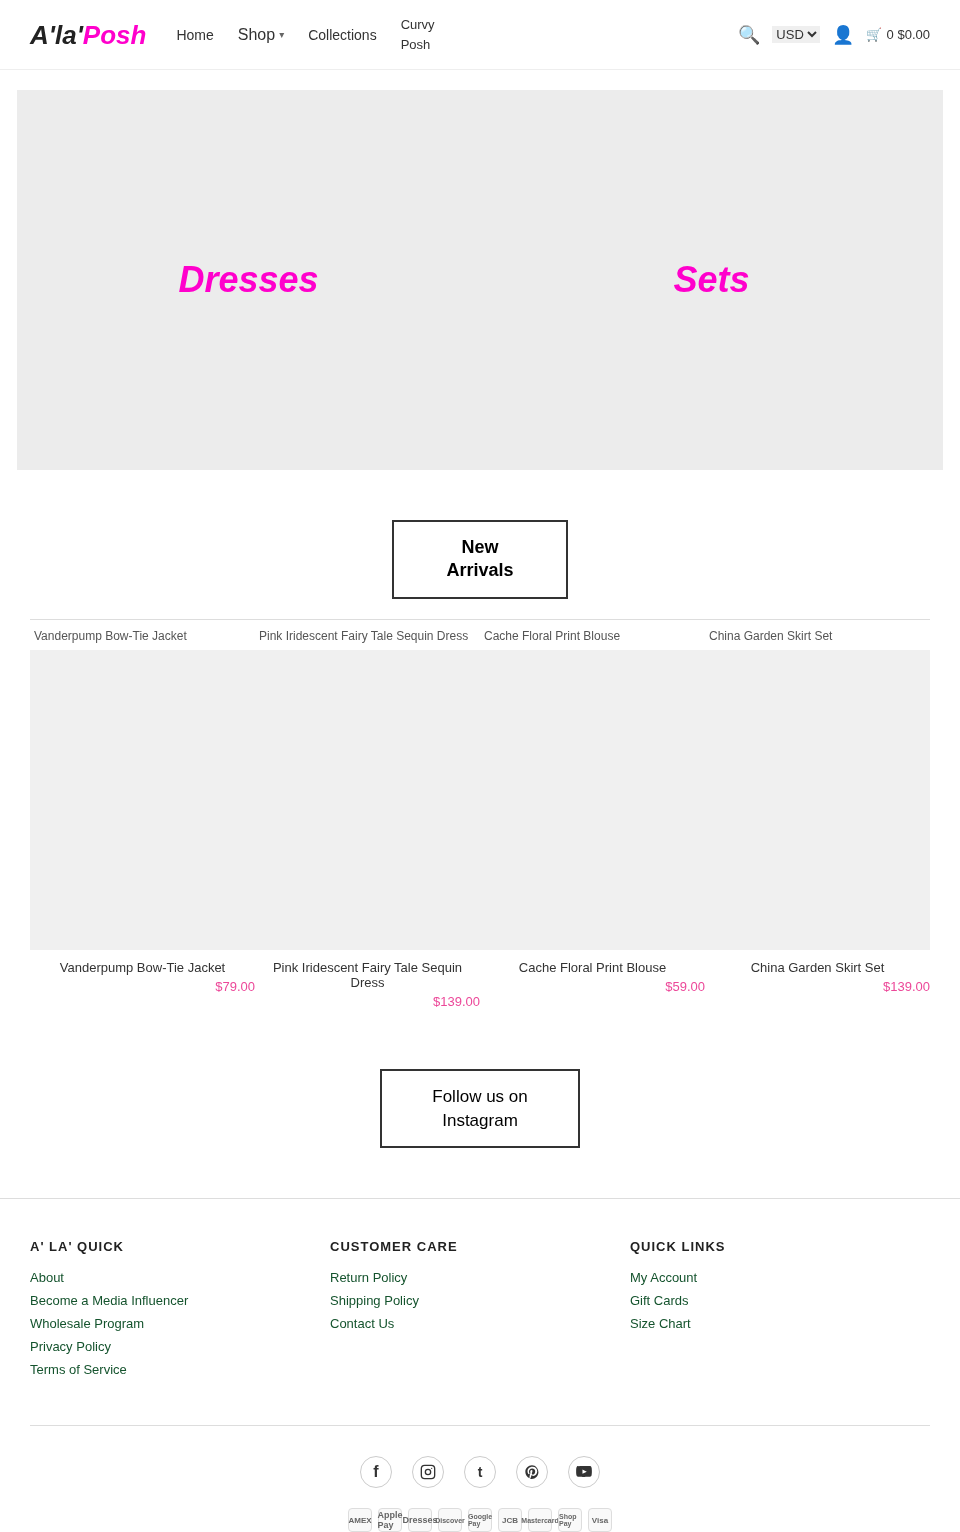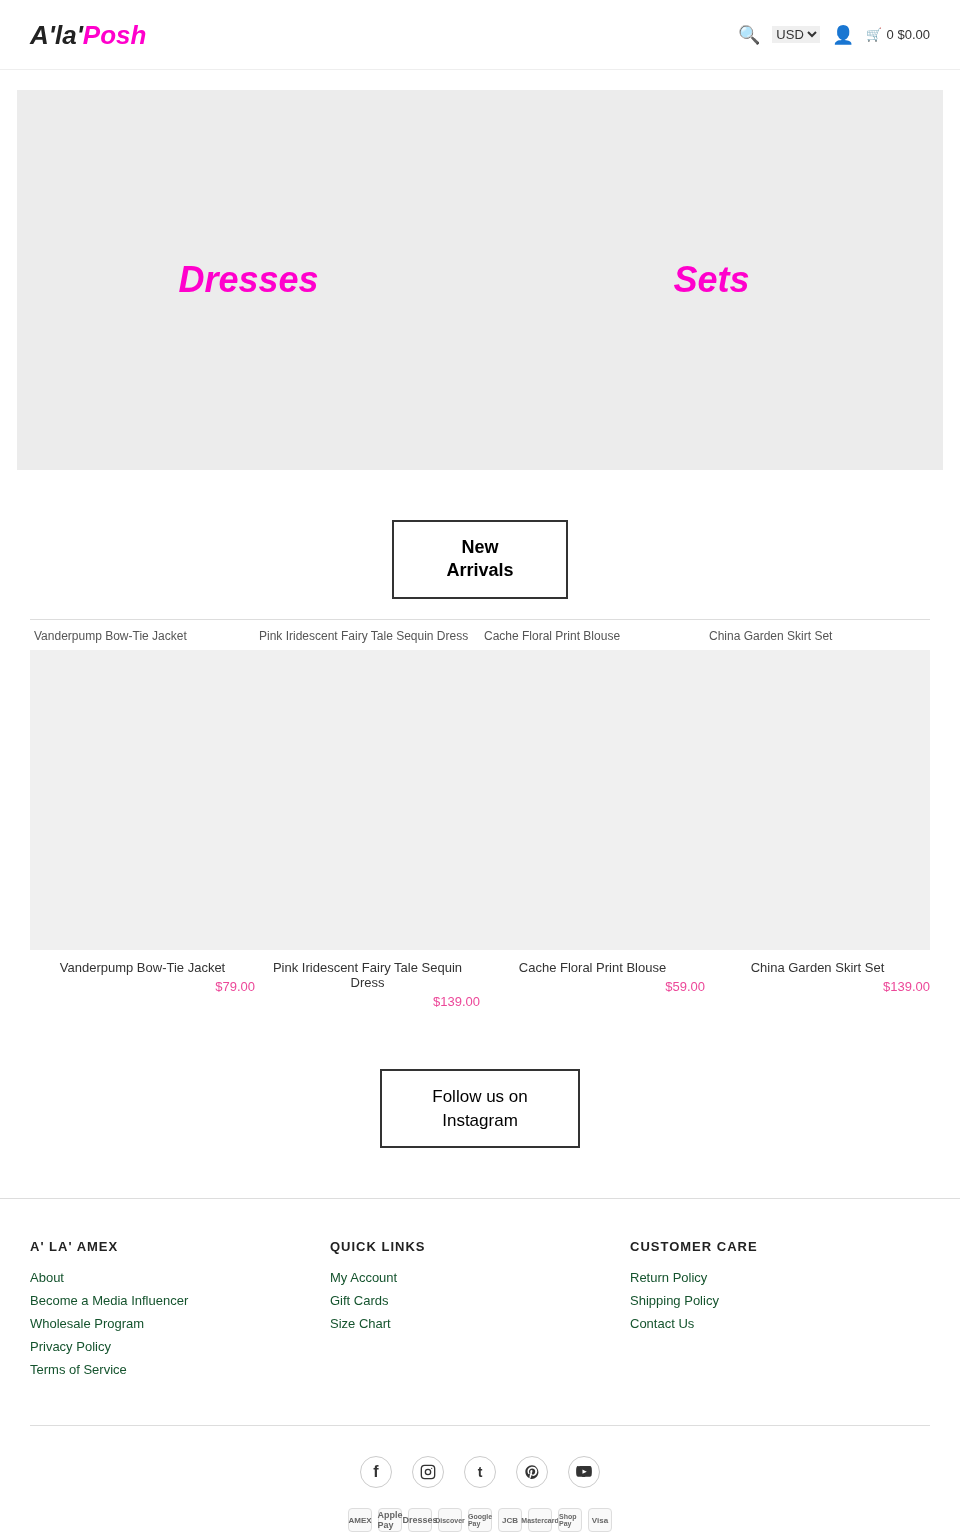--- a/index.html
+++ b/index.html
@@ -243,20 +243,32 @@
 </head>
 <body>
 
 <header class="header">
   <a class="logo" href="#">
     <span class="logo-text">
       <span style="color:#222; font-style:italic; font-weight:bold; font-size:26px;">A'la'</span><span style="color:#ff00cc; font-style:italic; font-weight:bold; font-size:26px;">Posh</span>
     </span>
   </a>
 
+  <nav class="nav-combined">
+    <a class="nav-item" href="#">Home</a>
+    <div class="nav-dropdown">
+      <span>Shop</span>
+      <span class="nav-dropdown-arrow">▾</span>
+    </div>
+    <a class="nav-item" href="#">Collections</a>
+    <div class="nav-vertical">
+      <a class="nav-sub-item" href="#">Curvy</a>
+      <a class="nav-sub-item" href="#">Posh</a>
+    </div>
+  </nav>
 
   <div class="header-right">
     <span class="header-icon">🔍</span>
     <select class="currency-select">
       <option>USD</option>
     </select>
     <span class="header-icon">👤</span>
     <span class="cart-info">
       🛒 <span>0</span> <span>$0.00</span>
     </span>
@@ -321,38 +333,38 @@
   <button class="follow-btn">
     <span>Follow us on</span><br>
     <span>Instagram</span>
   </button>
 </div>
 
 <hr class="footer-divider">
 
 <div class="footer-main">
   <div class="footer-col">
-    <div class="footer-col-title">A' LA' AMEX</div>
+    <div class="footer-col-title">A' LA' QUICK</div>
     <a class="footer-link" href="#">About</a>
     <a class="footer-link" href="#">Become a Media Influencer</a>
     <a class="footer-link" href="#">Wholesale Program</a>
     <a class="footer-link" href="#">Privacy Policy</a>
     <a class="footer-link" href="#">Terms of Service</a>
   </div>
   <div class="footer-col">
+    <div class="footer-col-title">CUSTOMER CARE</div>
+    <a class="footer-link" href="#">Return Policy</a>
+    <a class="footer-link" href="#">Shipping Policy</a>
+    <a class="footer-link" href="#">Contact Us</a>
+  </div>
+  <div class="footer-col">
     <div class="footer-col-title">QUICK LINKS</div>
     <a class="footer-link" href="#">My Account</a>
     <a class="footer-link" href="#">Gift Cards</a>
     <a class="footer-link" href="#">Size Chart</a>
-  </div>
-  <div class="footer-col">
-    <div class="footer-col-title">CUSTOMER CARE</div>
-    <a class="footer-link" href="#">Return Policy</a>
-    <a class="footer-link" href="#">Shipping Policy</a>
-    <a class="footer-link" href="#">Contact Us</a>
   </div>
 </div>
 
 <hr class="footer-bottom-divider">
 
 <div class="footer-social">
   <a class="social-icon" href="#" style="font-weight:bold; font-size:16px;">f</a>
   <a class="social-icon" href="#" style="font-size:14px;">
     <svg width="16" height="16" viewBox="0 0 24 24" fill="none" stroke="currentColor" stroke-width="2">
       <rect x="2" y="2" width="20" height="20" rx="5" ry="5"></rect>

